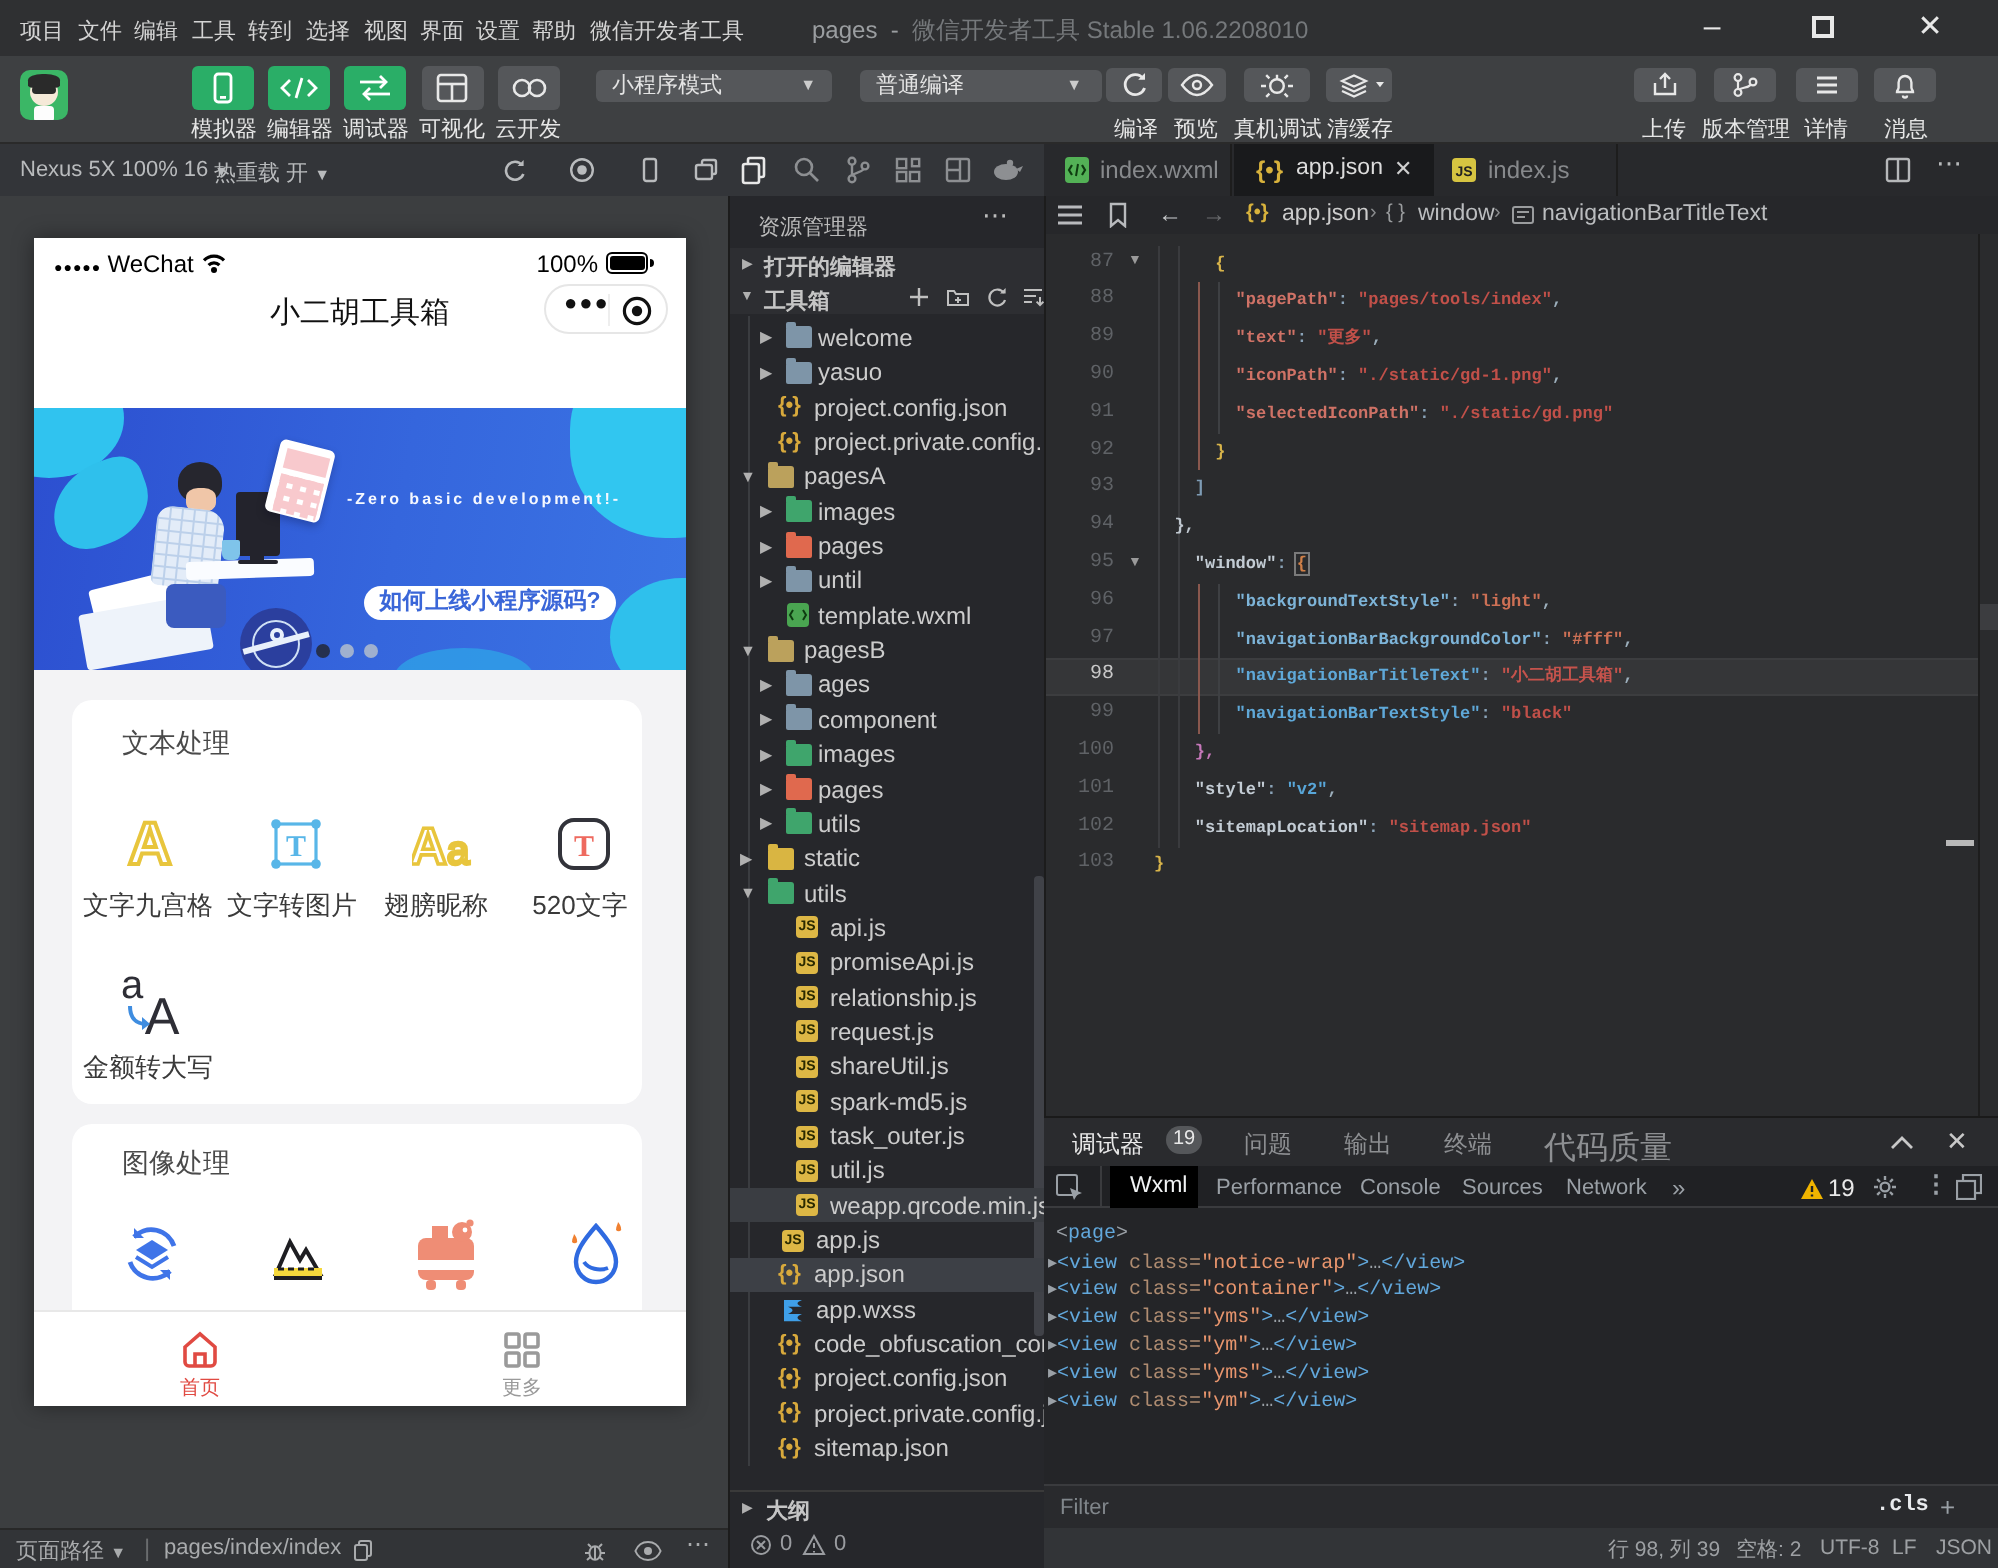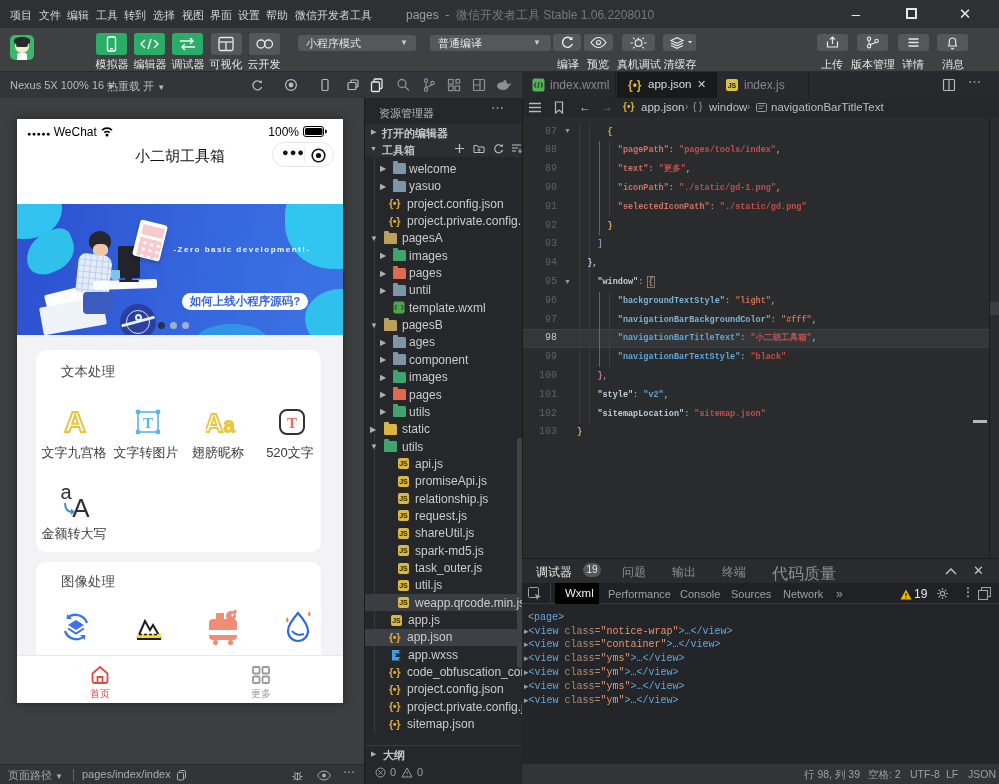--- a/index.html
+++ b/index.html
@@ -768,20 +768,25 @@
     </div>
     <div class="mono" style="position:absolute;left:0;top:46px;width:477px;height:116px;background:#242528;font-size:10px">
       <div style="position:absolute;left:6px;top:8px"><span style="color:#9aa0a6">&lt;</span><span style="color:#62a8dc">page</span><span style="color:#9aa0a6">&gt;</span></div>
       <div class="wxr" style="top:21.5px"><span class="wt">&lt;view</span><span class="wa"> class=</span><span class="wq">"notice-wrap"</span><span class="wt">&gt;</span><span class="wd">…</span><span class="wt">&lt;/view&gt;</span></div>
       <div class="wxr" style="top:35.3px"><span class="wt">&lt;view</span><span class="wa"> class=</span><span class="wq">"container"</span><span class="wt">&gt;</span><span class="wd">…</span><span class="wt">&lt;/view&gt;</span></div>
       <div class="wxr" style="top:49.2px"><span class="wt">&lt;view</span><span class="wa"> class=</span><span class="wq">"yms"</span><span class="wt">&gt;</span><span class="wd">…</span><span class="wt">&lt;/view&gt;</span></div>
       <div class="wxr" style="top:63px"><span class="wt">&lt;view</span><span class="wa"> class=</span><span class="wq">"ym"</span><span class="wt">&gt;</span><span class="wd">…</span><span class="wt">&lt;/view&gt;</span></div>
       <div class="wxr" style="top:76.9px"><span class="wt">&lt;view</span><span class="wa"> class=</span><span class="wq">"yms"</span><span class="wt">&gt;</span><span class="wd">…</span><span class="wt">&lt;/view&gt;</span></div>
       <div class="wxr" style="top:90.7px"><span class="wt">&lt;view</span><span class="wa"> class=</span><span class="wq">"ym"</span><span class="wt">&gt;</span><span class="wd">…</span><span class="wt">&lt;/view&gt;</span></div>
     </div>
+    <div style="position:absolute;left:0;top:184px;width:477px;height:22px;background:#292a2d;border-top:1px solid #3a3b3e">
+      <span style="position:absolute;left:8px;top:5px;font-size:11px;color:#80868b">Filter</span>
+      <span class="mono" style="position:absolute;left:416px;top:4px;font-size:11px;color:#e8eaed;font-weight:bold">.cls</span>
+      <span style="position:absolute;left:448px;top:3px;font-size:13px;color:#9aa0a6">+</span>
+    </div>
     <div style="position:absolute;left:0;top:206px;width:477px;height:20px;background:#323437">
       <span class="sbit" style="left:282px">行 98, 列 39</span>
       <span class="sbit" style="left:346px">空格: 2</span>
       <span class="sbit" style="left:388px">UTF-8</span>
       <span class="sbit" style="left:424px">LF</span>
       <span class="sbit" style="left:446px">JSON</span>
     </div>
   </div>
 </div>
 

